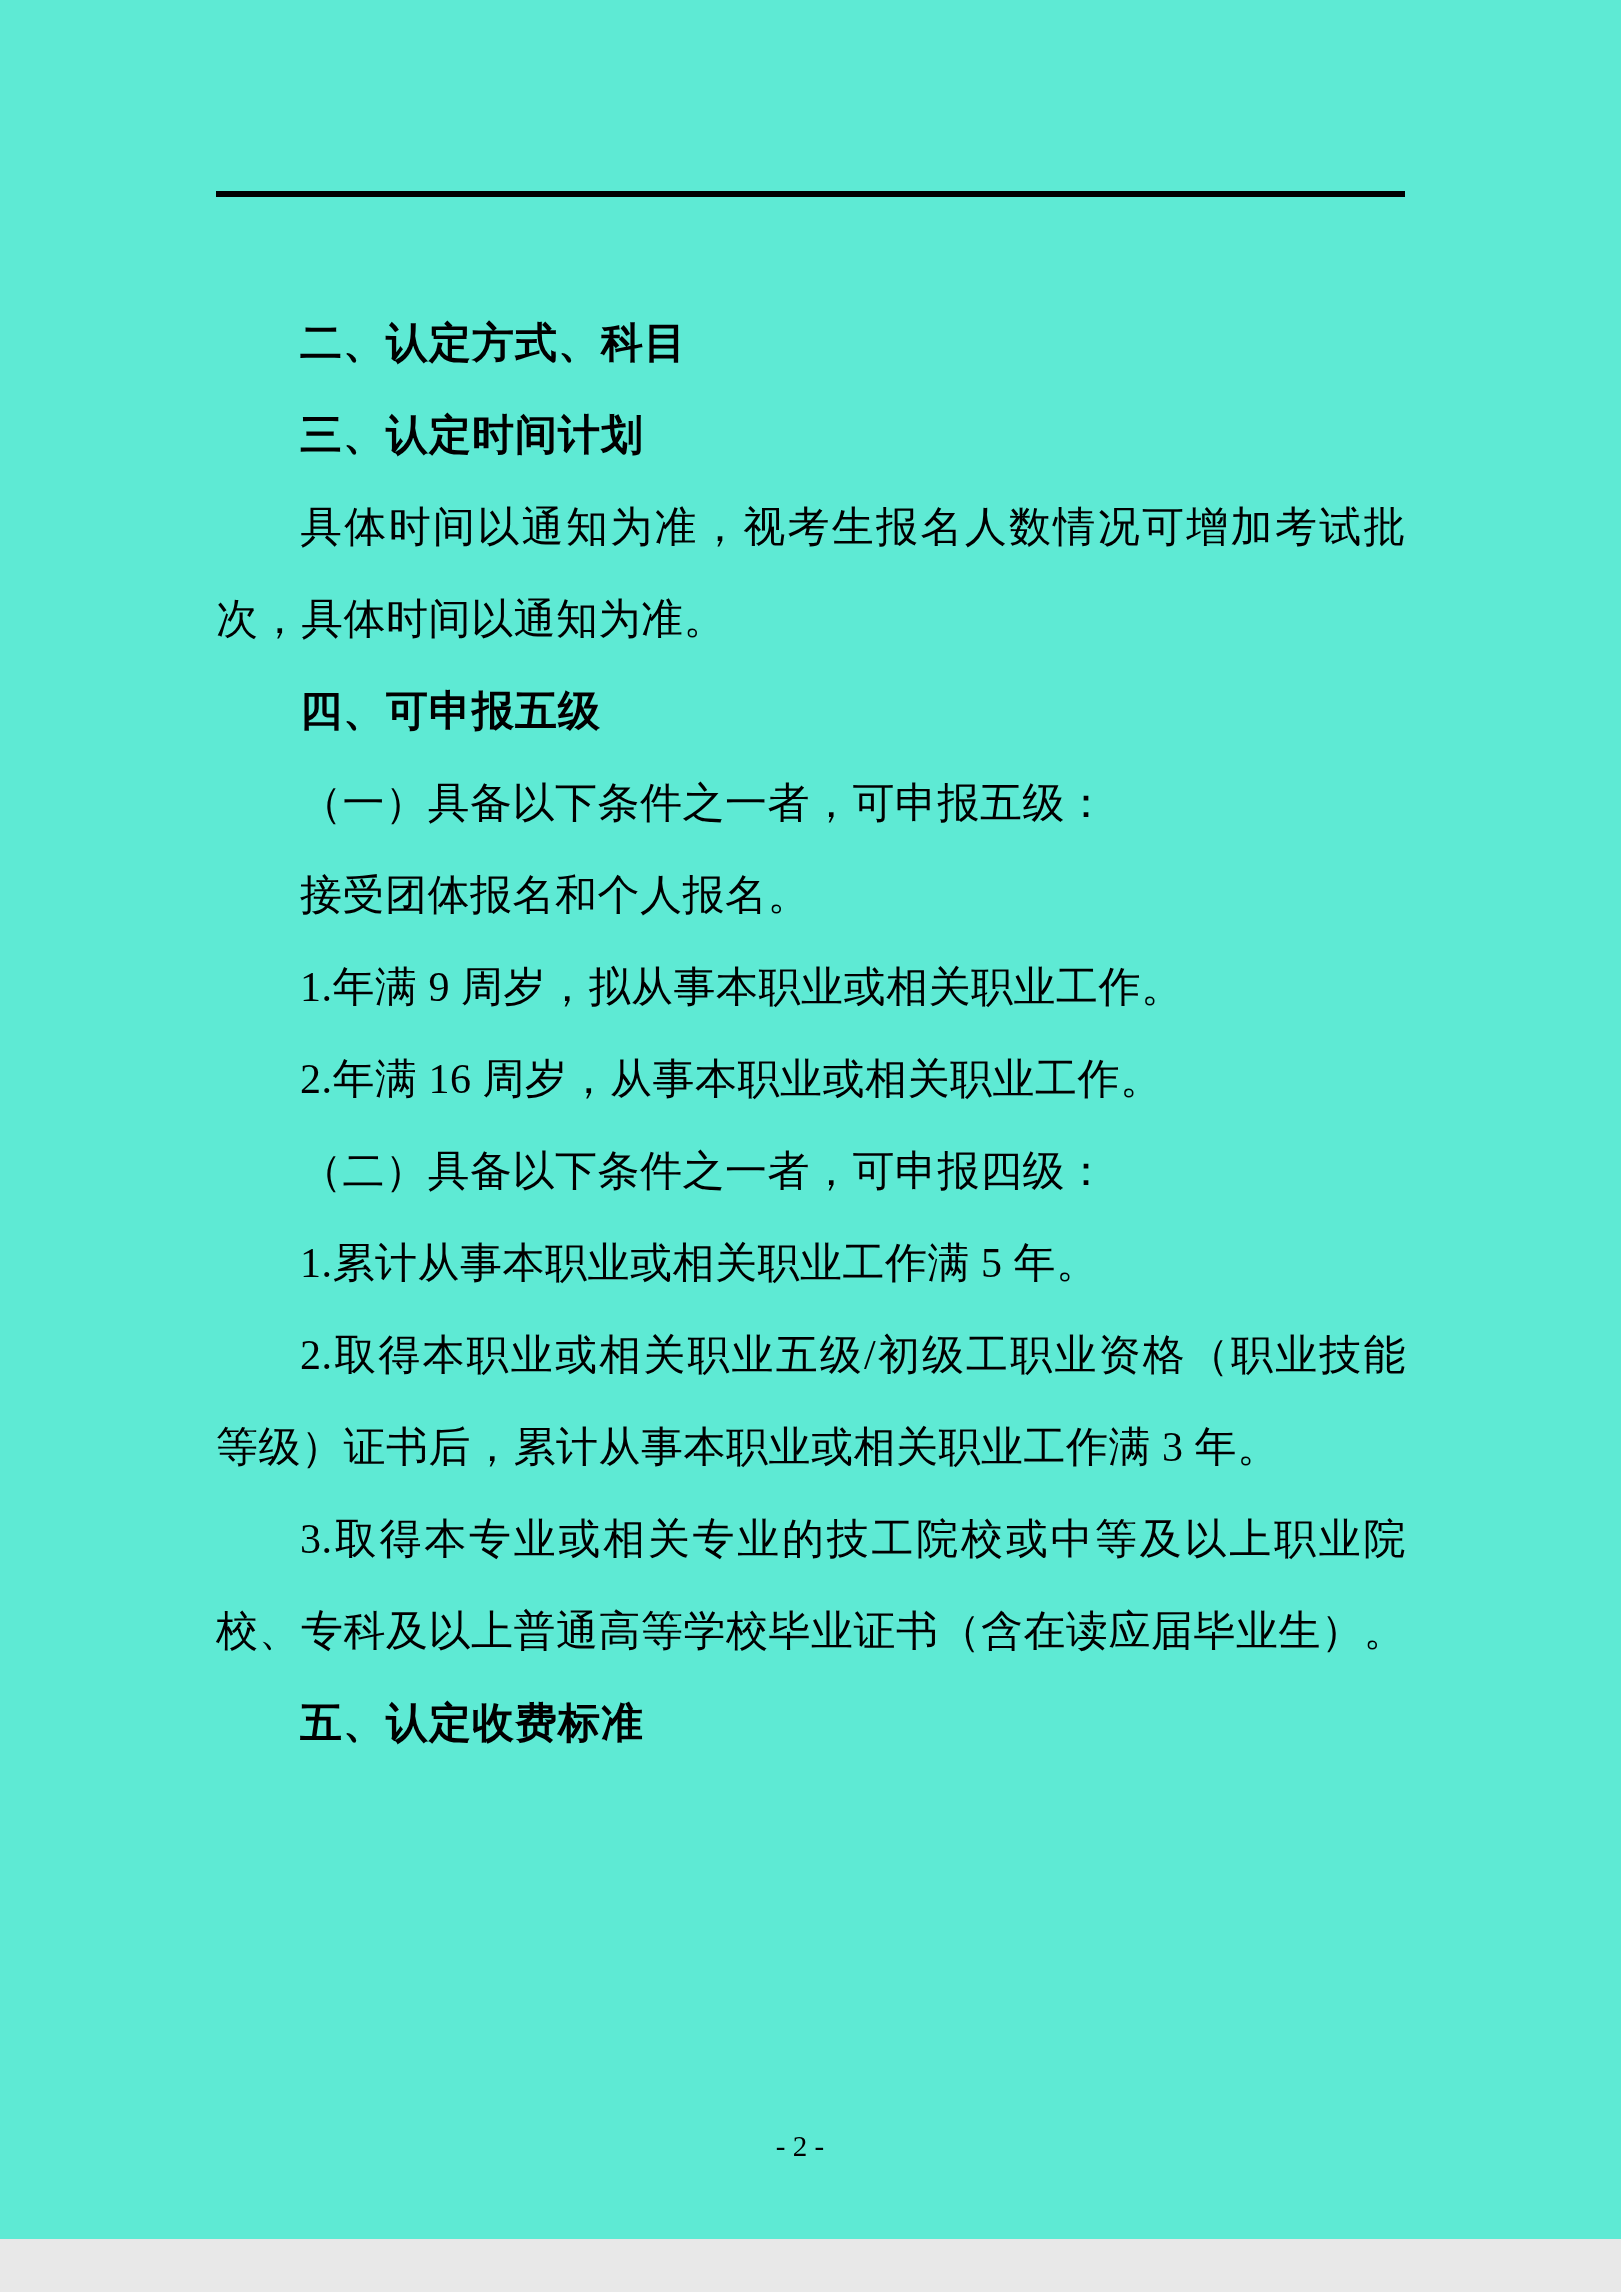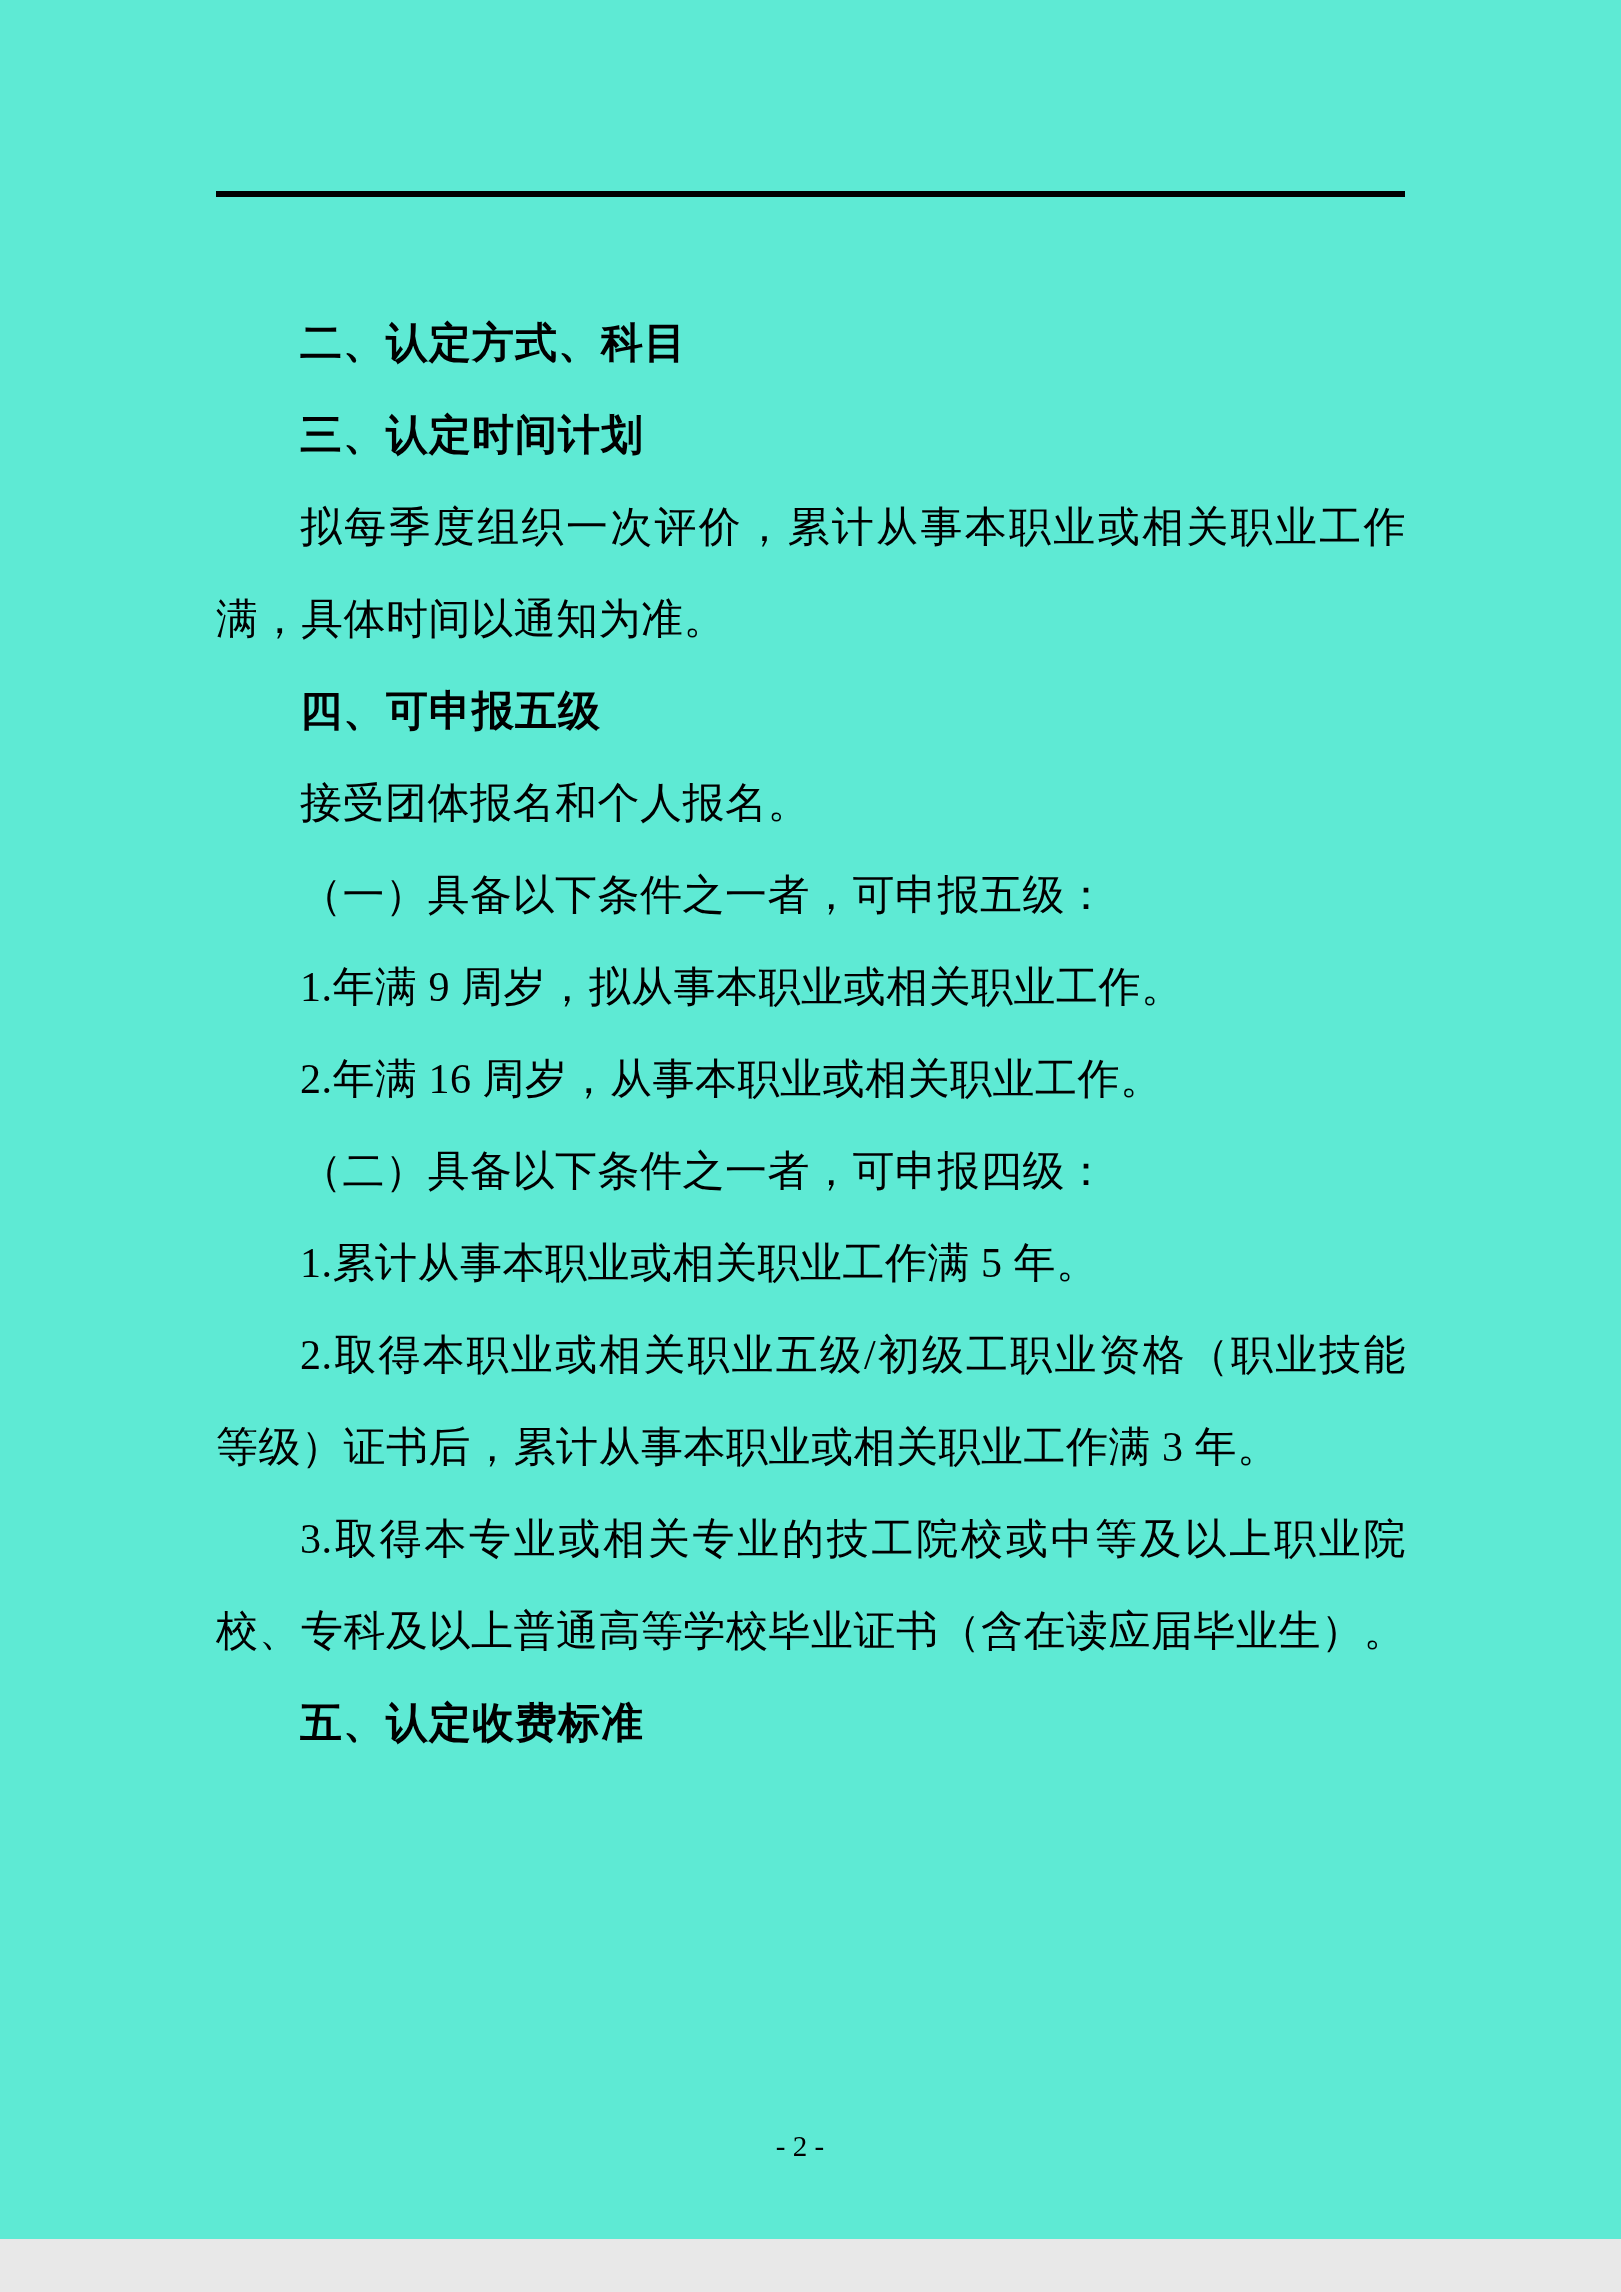--- a/index.html
+++ b/index.html
@@ -59,24 +59,24 @@
   }
 </style>
 </head>
 <body>
 
 <div class="page">
   <div class="header-rule"></div>
   <main class="content">
       <p class="heading">二、认定方式、科目</p>
       <p class="heading">三、认定时间计划</p>
-      <p class="para">拟每季度组织一次评价，累计从事本职业或相关职业工作满，具体时间以通知为准。</p>
+      <p class="para">具体时间以通知为准，视考生报名人数情况可增加考试批次，具体时间以通知为准。</p>
       <p class="heading">四、可申报五级</p>
+      <p class="para">（一）具备以下条件之一者，可申报五级：</p>
       <p class="para">接受团体报名和个人报名。</p>
-      <p class="para">（一）具备以下条件之一者，可申报五级：</p>
       <p class="para">1.年满 9 周岁，拟从事本职业或相关职业工作。</p>
       <p class="para">2.年满 16 周岁，从事本职业或相关职业工作。</p>
       <p class="para">（二）具备以下条件之一者，可申报四级：</p>
       <p class="para">1.累计从事本职业或相关职业工作满 5 年。</p>
       <p class="para">2.取得本职业或相关职业五级/初级工职业资格（职业技能等级）证书后，累计从事本职业或相关职业工作满 3 年。</p>
       <p class="para">3.取得本专业或相关专业的技工院校或中等及以上职业院校、专科及以上普通高等学校毕业证书（含在读应届毕业生）。</p>
       <p class="heading">五、认定收费标准</p>
     </main>
   <footer class="footer">
     <span>- 2 -</span>

